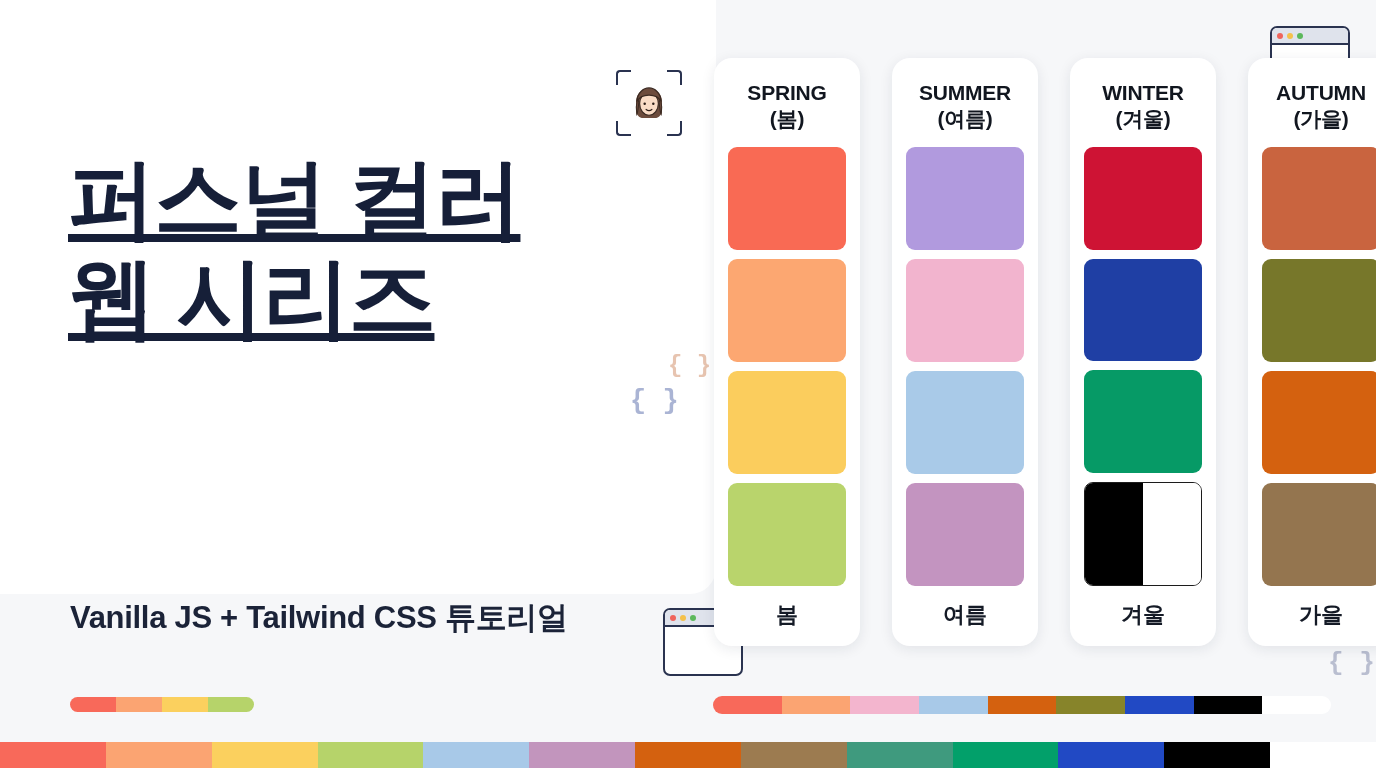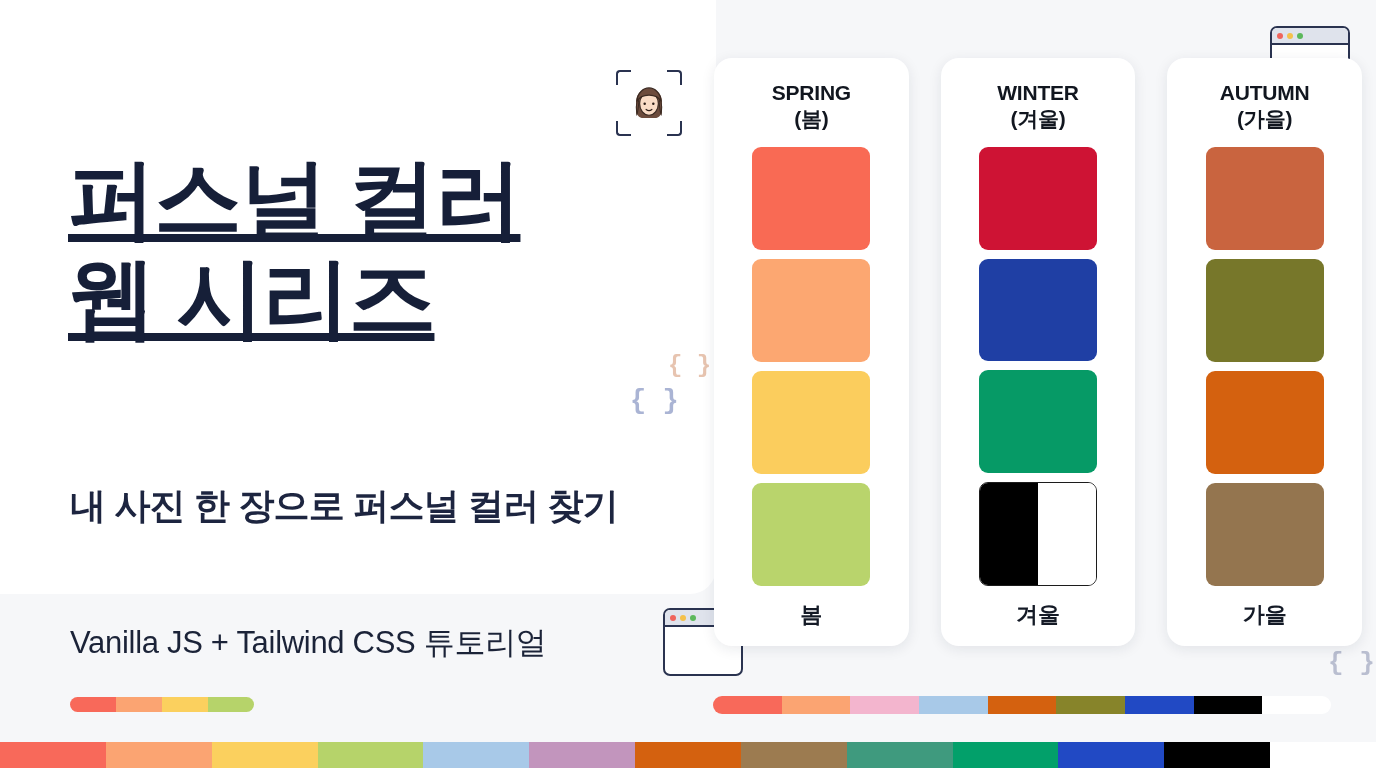--- a/index.html
+++ b/index.html
@@ -96,23 +96,23 @@
     gap: 4px;
     padding: 0 5px;
   }
   .win .dot { width: 6px; height: 6px; border-radius: 50%; }
   .win-tr { right: 26px; top: 26px; width: 80px; height: 68px; }
   .win-bl { left: 663px; top: 608px; width: 80px; height: 68px; }
 
   
   .caption {
     position: absolute;
-    left: 70px; top: 622px;
+    left: 70px; top: 597px;
     font-size: 31px;
-    font-weight: 400;
+    font-weight: 700;
     color: #1b2338;
     letter-spacing: -0.3px;
   }
   .pill {
     position: absolute;
     left: 70px; top: 697px;
     width: 184px; height: 15px;
     border-radius: 8px;
     overflow: hidden;
     display: flex;
@@ -215,21 +215,20 @@
       <path d="M16 26c-2 8-2 16-1 22 2-4 2-12 3-17z" fill="#6d4c3d" stroke="#3b2a22" stroke-width="1.4"></path>
       <path d="M48 26c2 8 2 16 1 22-2-4-2-12-3-17z" fill="#6d4c3d" stroke="#3b2a22" stroke-width="1.4"></path>
       <circle cx="26" cy="33" r="1.7" fill="#2b1d17"></circle>
       <circle cx="38" cy="33" r="1.7" fill="#2b1d17"></circle>
       <path d="M28 41q4 3 8 0" stroke="#2b1d17" stroke-width="1.6" fill="none" stroke-linecap="round"></path>
     </svg>
   </div>
 
   <div class="hero-title">퍼스널 컬러
 웹 시리즈</div>
-  <div class="hero-sub">내 사진 한 장으로 퍼스널 컬러 찾기</div>
 
   <div class="brace brace-peach">{ }</div>
   <div class="brace brace-blue">{ }</div>
   <div class="brace brace-gray">{ }</div>
 
   <div class="win win-tr">
     <div class="bar">
       <span class="dot" style="background:#f0645c"></span>
       <span class="dot" style="background:#f5c14b"></span>
       <span class="dot" style="background:#5cb85c"></span>
@@ -268,20 +267,31 @@
       <div class="card">
         <div class="card-title">SPRING
 (봄)</div>
         <div class="swatches">
           <div class="sw" style="background: rgb(249, 106, 84);"></div>
           <div class="sw" style="background: rgb(252, 167, 113);"></div>
           <div class="sw" style="background: rgb(251, 205, 93);"></div>
           <div class="sw" style="background: rgb(185, 212, 108);"></div>
         </div>
         <div class="card-foot">봄</div>
+      </div>
+      <div class="card">
+        <div class="card-title">SUMMER
+(여름)</div>
+        <div class="swatches">
+          <div class="sw" style="background: rgb(177, 154, 222);"></div>
+          <div class="sw" style="background: rgb(242, 180, 206);"></div>
+          <div class="sw" style="background: rgb(169, 202, 232);"></div>
+          <div class="sw" style="background: rgb(195, 148, 192);"></div>
+        </div>
+        <div class="card-foot">여름</div>
       </div>
       <div class="card">
         <div class="card-title">WINTER
 (겨울)</div>
         <div class="swatches">
           <div class="sw" style="background: rgb(206, 19, 52);"></div>
           <div class="sw" style="background: rgb(31, 63, 164);"></div>
           <div class="sw" style="background: rgb(6, 154, 102);"></div>
           <div class="sw-split">
             <i style="background: rgb(0, 0, 0);"></i>

